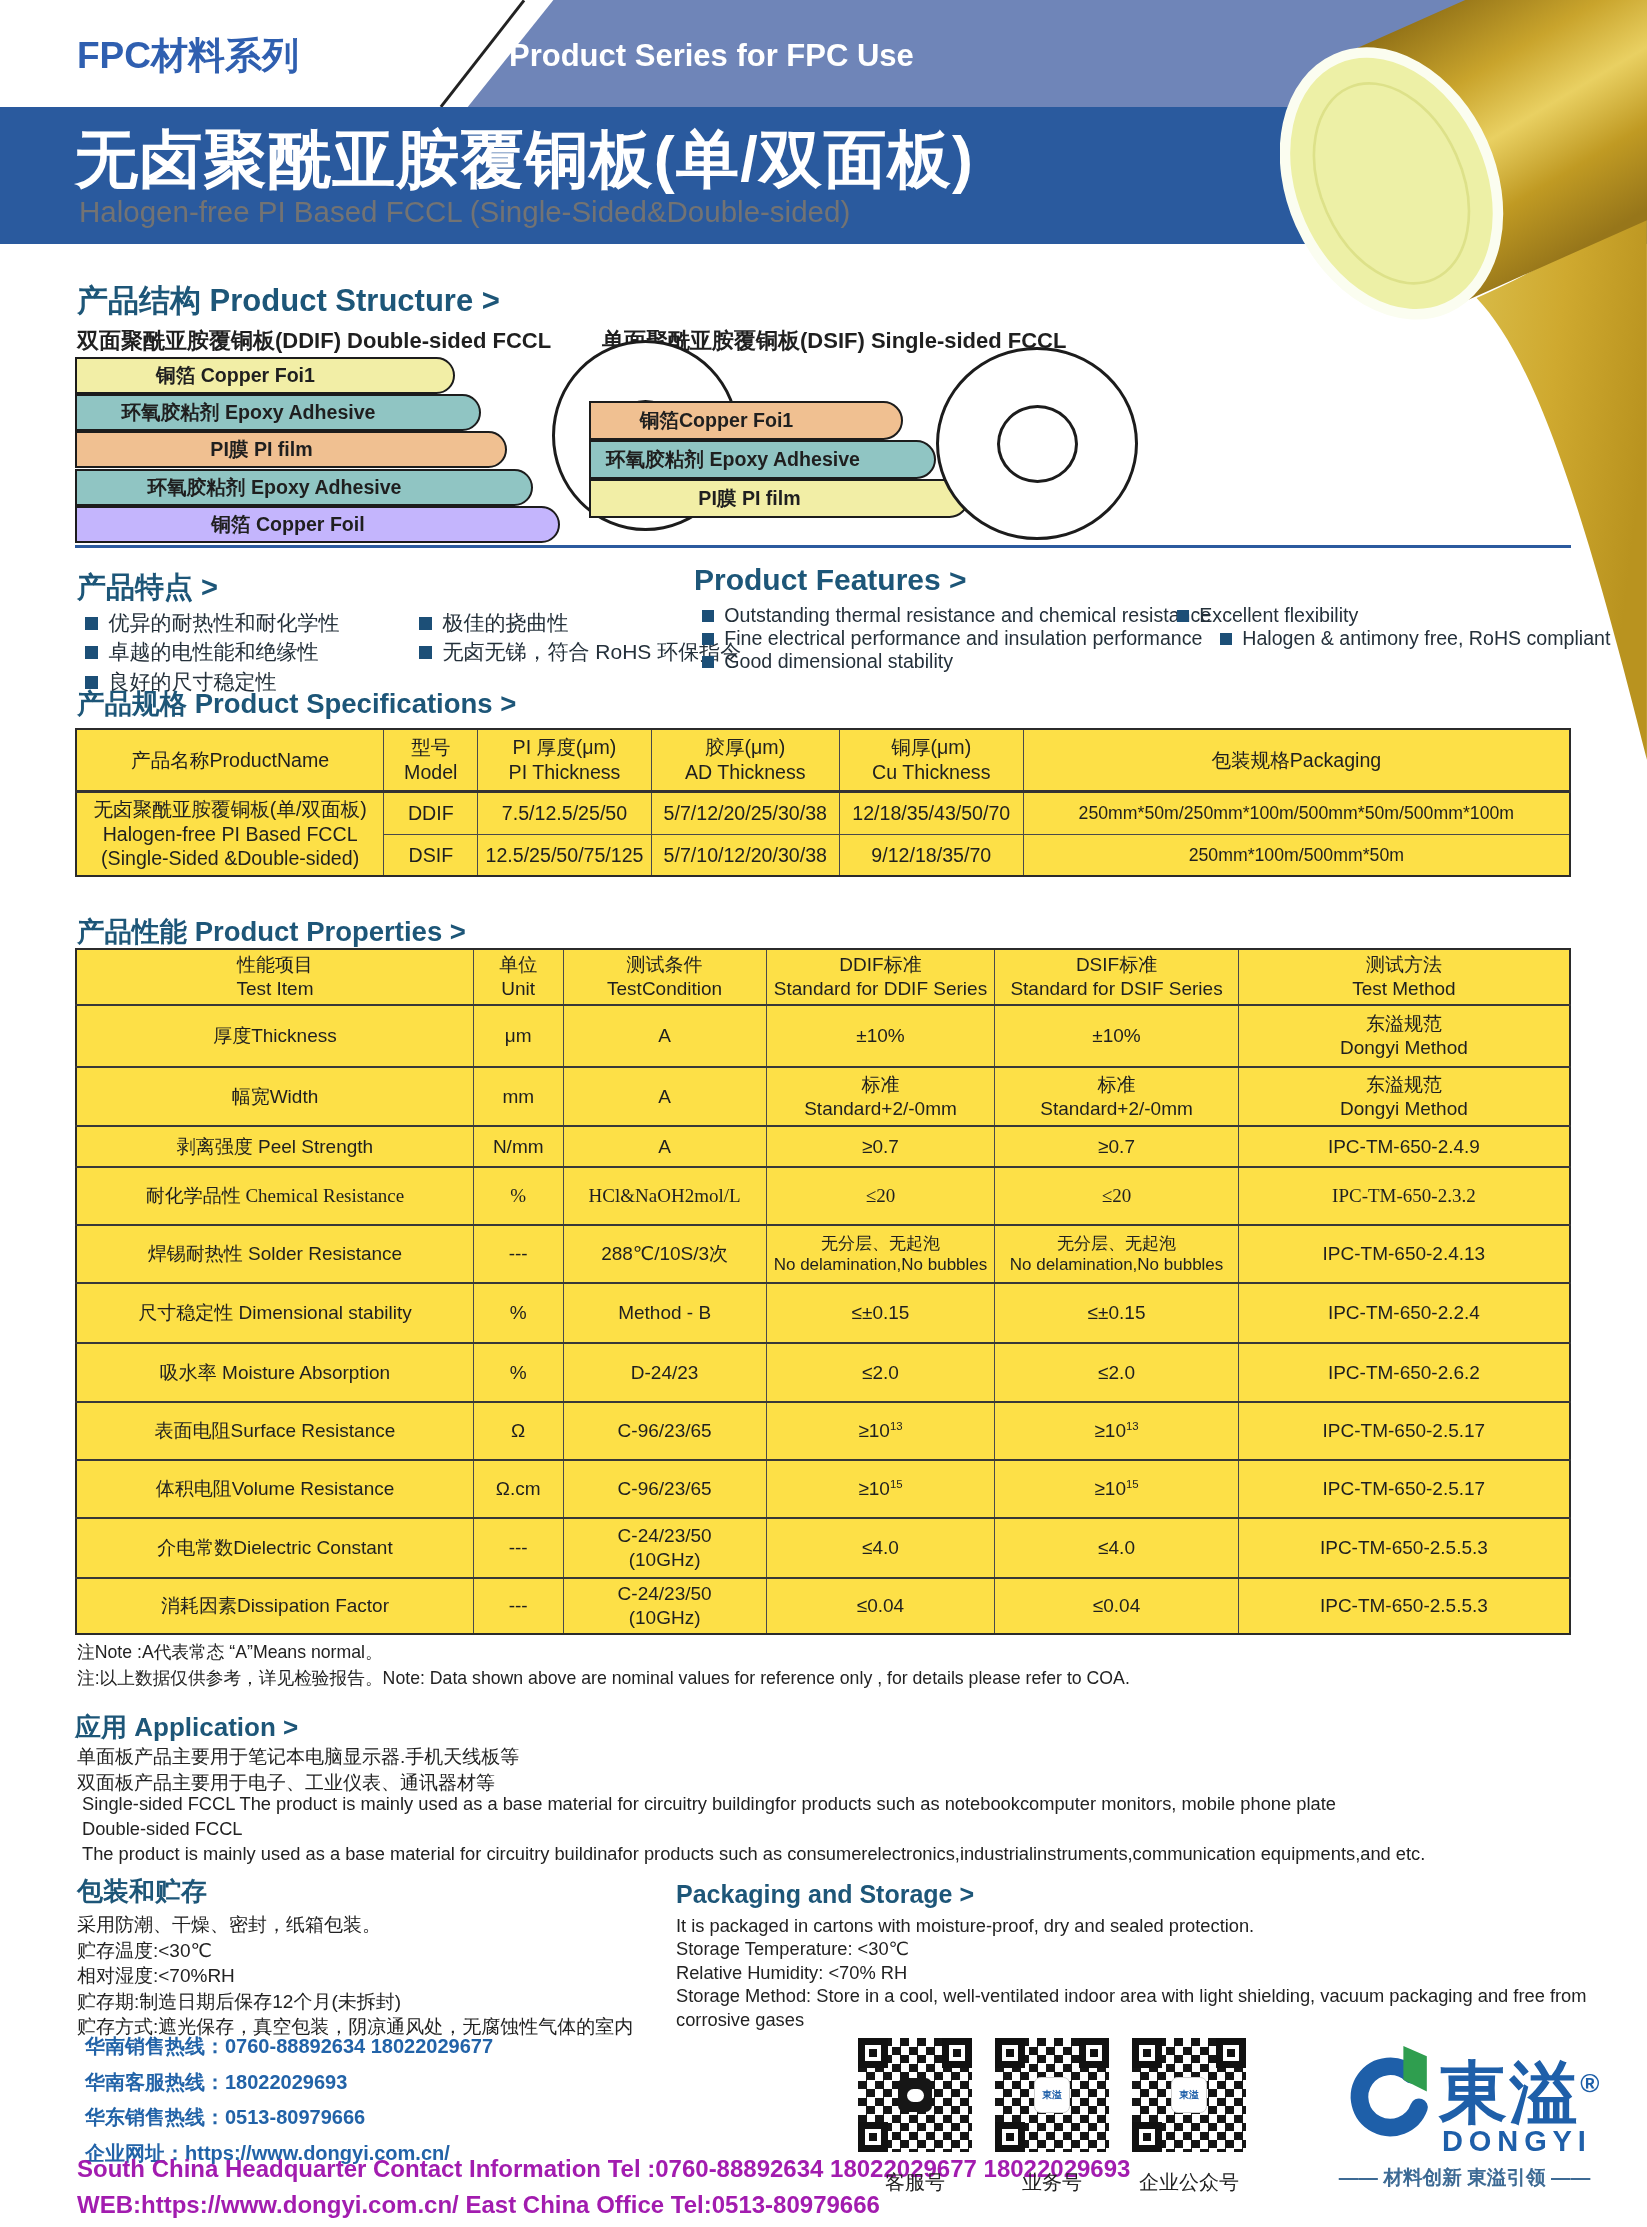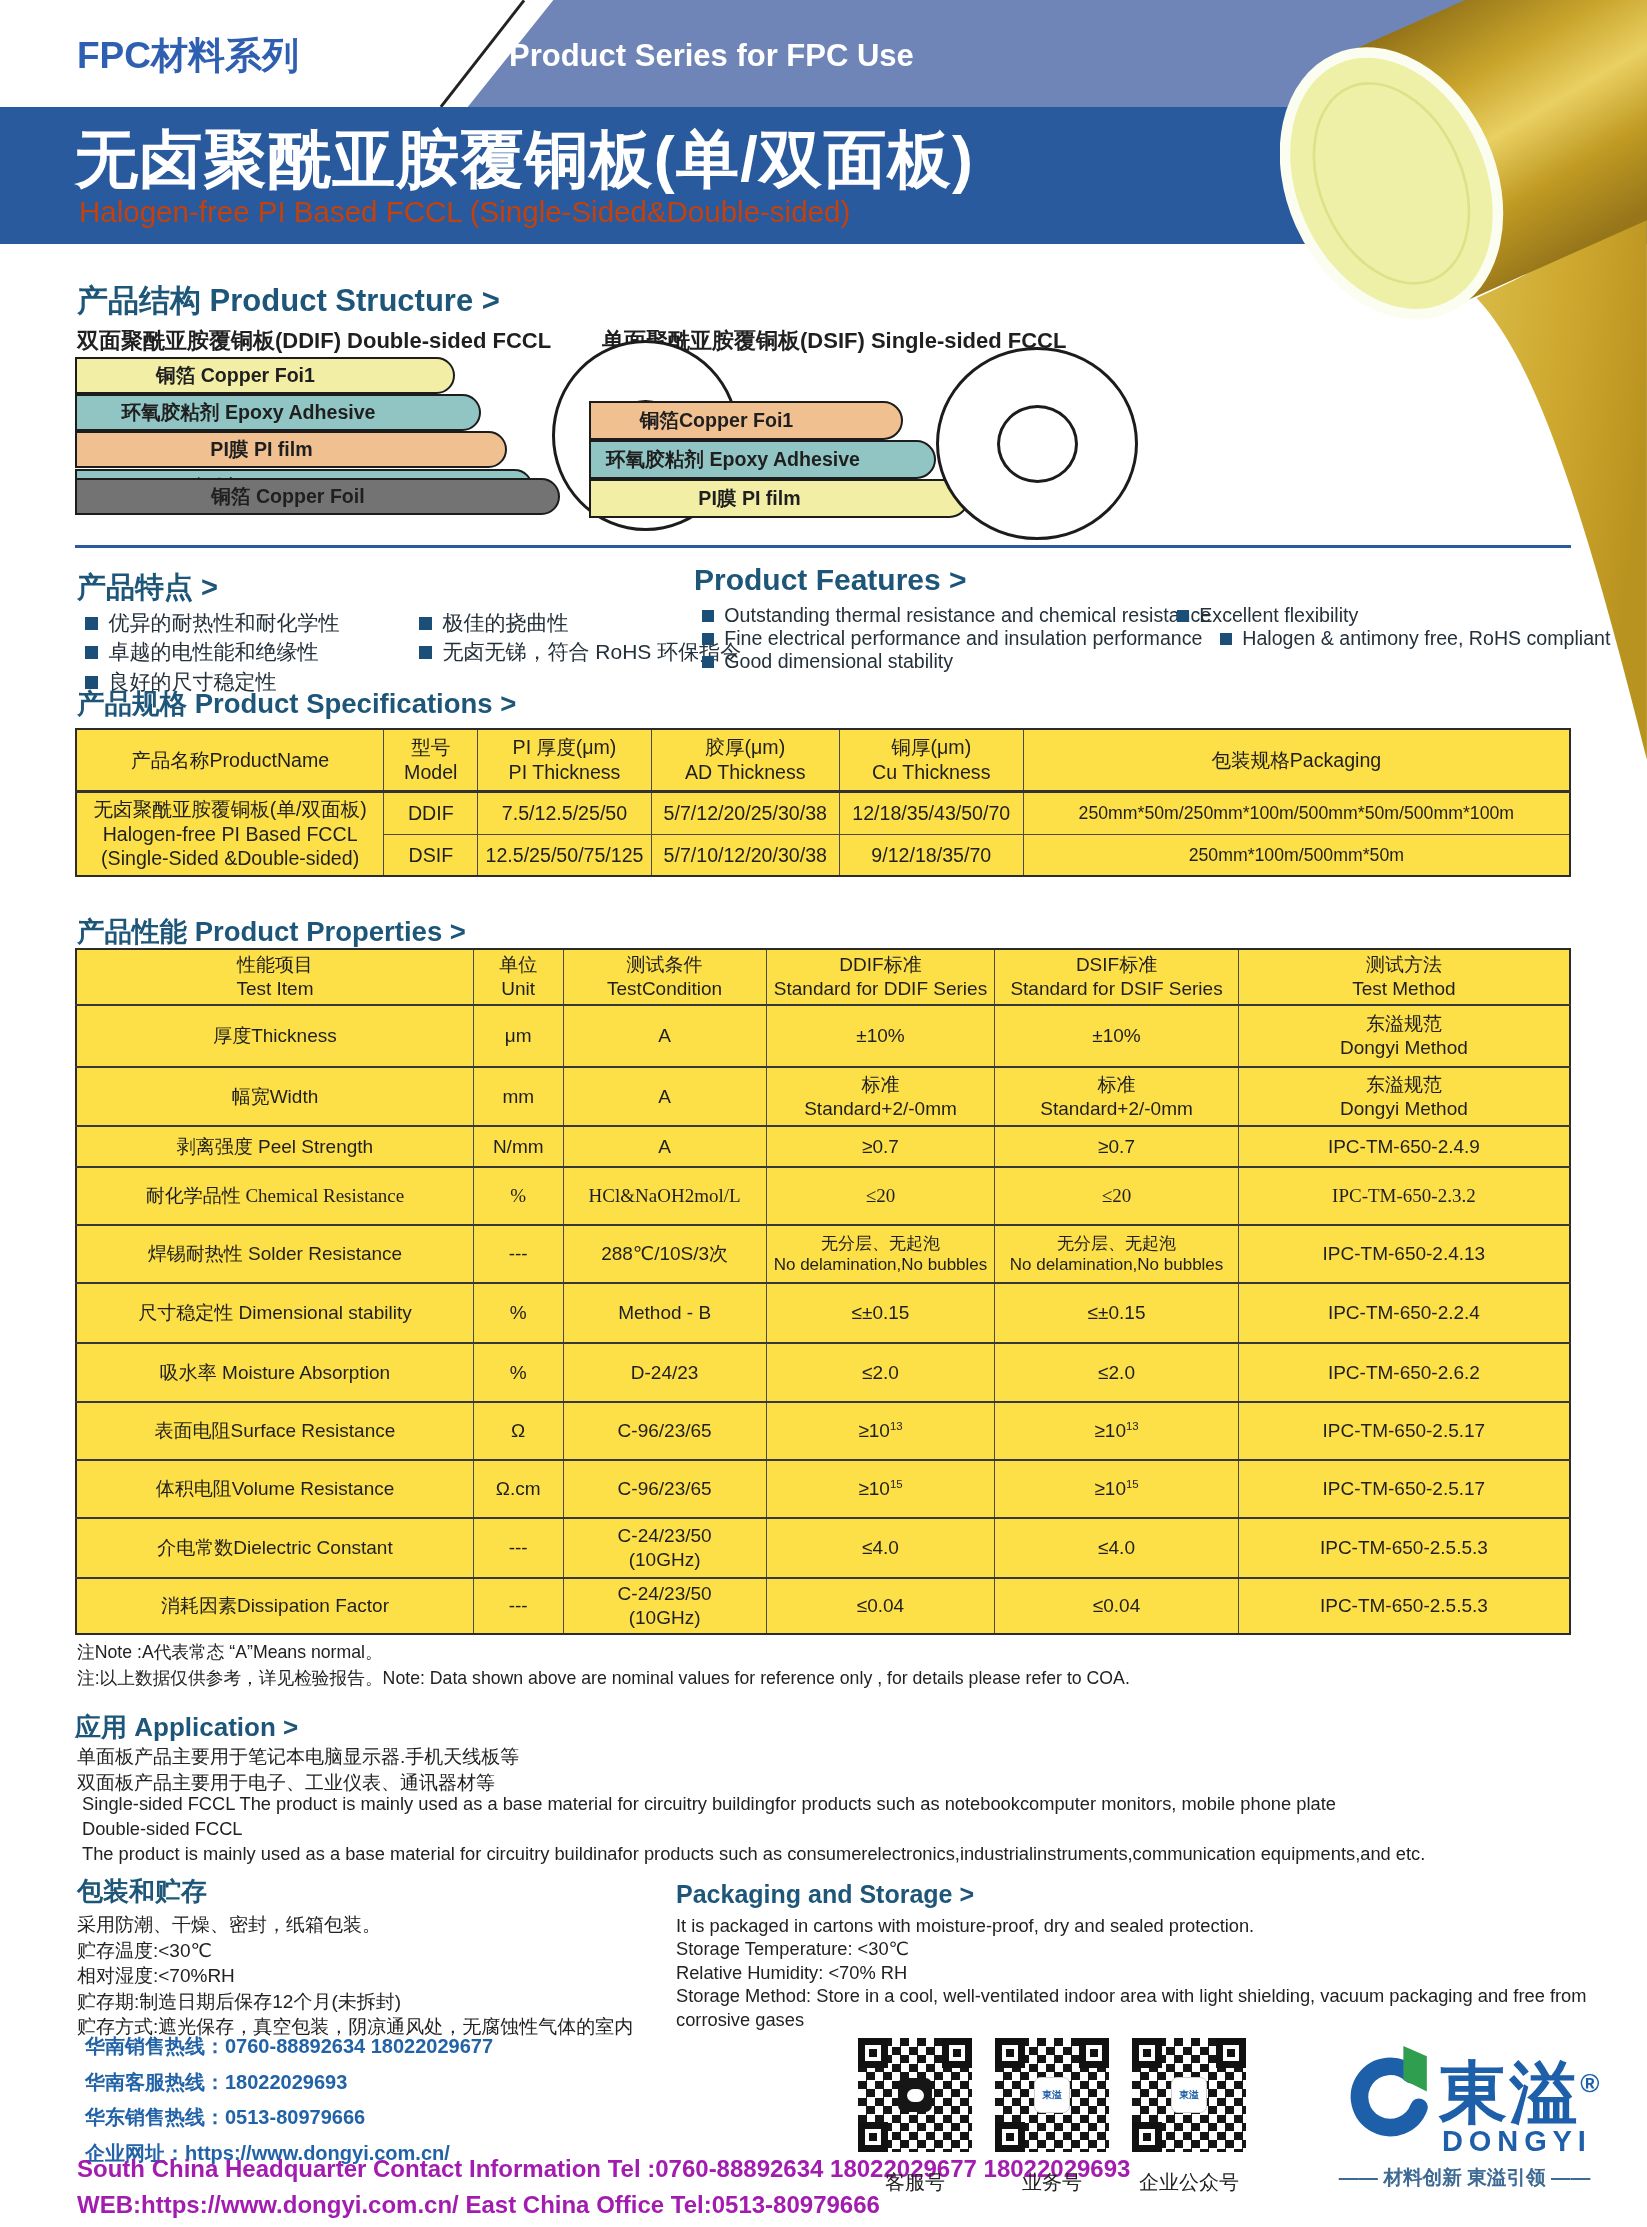--- a/index.html
+++ b/index.html
@@ -9,21 +9,21 @@
 
   
   .band-light{position:absolute;top:0;left:0;width:1647px;height:107px;background:#6f85b8;
               clip-path:polygon(33.6% 0,100% 0,100% 100%,28.4% 100%);}
   .diag-line{position:absolute;left:481px;top:-14.4px;width:2.6px;height:135px;background:#222;
              transform:rotate(38deg);}
   .band-dark{position:absolute;top:107px;left:0;width:1647px;height:137px;background:#2a5a9e;}
   .series-cn{position:absolute;left:77px;top:31px;font-size:37px;font-weight:bold;color:#2f5fb0;}
   .series-en{position:absolute;left:509px;top:38px;font-size:31px;font-weight:bold;color:#ffffff;}
   .main-title{position:absolute;left:75px;top:117px;font-size:63px;font-weight:bold;color:#ffffff;letter-spacing:1.3px;}
-  .sub-title{position:absolute;left:79px;top:195px;font-size:29.5px;color:#c2410c;}
+  .sub-title{position:absolute;left:79px;top:195px;font-size:29.5px;color:#737373;}
 
   
   .roll-svg{position:absolute;top:0;right:0;width:367px;height:786px;pointer-events:none;}
 
   
   .h1{position:absolute;font-weight:bold;color:#1d5678;}
 
   
   .struct-label{position:absolute;font-size:22px;font-weight:bold;color:#1f1f1f;}
   .layer{position:absolute;border:2.6px solid #1c1c1c;border-radius:0 34px 34px 0;
@@ -129,21 +129,21 @@
     </div>
   <div class="layer" style="left: 75px; top: 394px; width: 406px; height: 37px; background: rgb(144, 197, 195);">
       <span>环氧胶粘剂 Epoxy Adhesive</span>
     </div>
   <div class="layer" style="left: 75px; top: 431px; width: 432px; height: 37px; background: rgb(240, 192, 145);">
       <span>PI膜 PI film</span>
     </div>
   <div class="layer" style="left: 75px; top: 469px; width: 458px; height: 37px; background: rgb(144, 197, 195);">
       <span>环氧胶粘剂 Epoxy Adhesive</span>
     </div>
-  <div class="layer" style="left: 75px; top: 478px; width: 485px; height: 37px; background: #737373;">
+  <div class="layer" style="left: 75px; top: 506px; width: 485px; height: 37px; background: #c4b5fd;">
       <span>铜箔 Copper Foil</span>
     </div>
   <div class="roll-outer" style="left:552px;top:340px;width:181px;height:185px;"></div>
   <div class="roll-inner" style="left:610px;top:400px;width:65px;height:65px;"></div>
 
   <div class="layer" style="left: 589px; top: 401px; width: 314px; height: 39px; background: rgb(240, 192, 145);">
       <span>铜箔Copper Foi1</span>
     </div>
   <div class="layer" style="left: 589px; top: 440px; width: 347px; height: 39px; background: rgb(144, 197, 195);">
       <span>环氧胶粘剂 Epoxy Adhesive</span>

